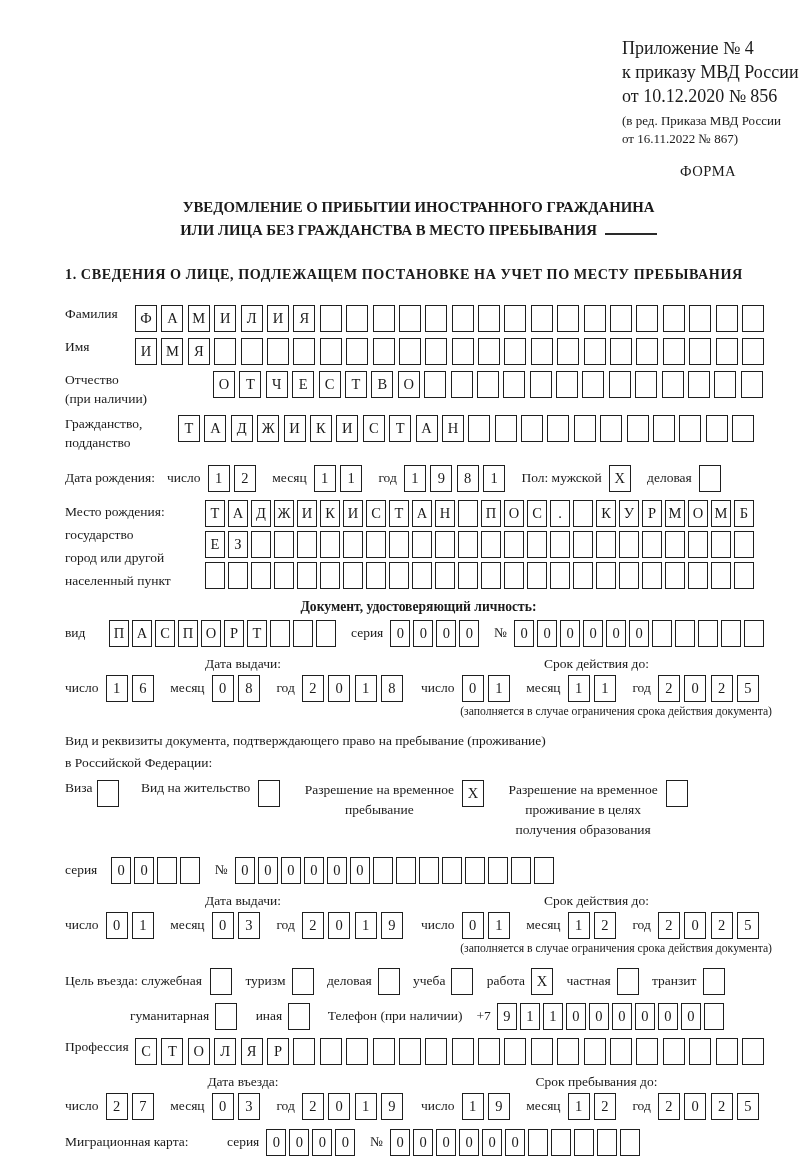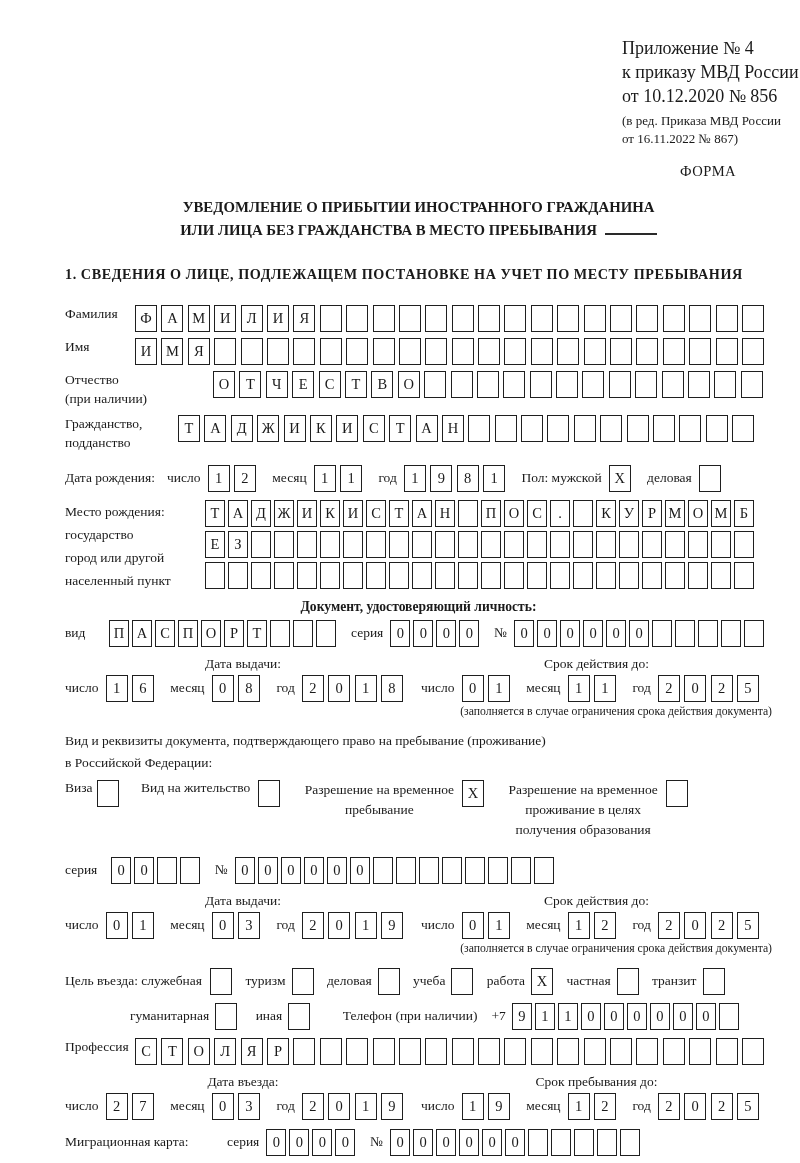--- a/index.html
+++ b/index.html
@@ -24,21 +24,21 @@
   .cell{flex:none;width:22px;height:27px;border:1.6px solid #1f1f1f;margin-right:4.4px;
         display:inline-flex;align-items:center;justify-content:center;
         font-size:14.5px;line-height:1;background:#fff}
   .cells.sm .cell{width:20px;margin-right:3px}
   .cbox{margin-left:8px}
   
   .w70{width:70px}.w113{width:113px}.w148{width:148px}.w140{width:140px}
   .w44{width:44px}.w150{width:150px}.w80{width:80px}
   .ml8{margin-left:8px}
   .ml14{margin-left:14px}.ml18{margin-left:18px}.ml20{margin-left:20px}
-  .ml28{margin-left:28px}.ml40{margin-left:40px}
+  .ml28{margin-left:13px}.ml40{margin-left:40px}
   .mr6{margin-right:6px}
   
   .birth{align-items:center;margin-top:12px}
   .dlab{white-space:nowrap;margin:0 7px 0 12px}
   .dlab.nol{margin-left:0}
   
   .stackrows .cells{margin-bottom:4px}
   .bp-lbl div{line-height:23px;white-space:nowrap}
   .reps-lbl div{line-height:19px;white-space:nowrap}
   

